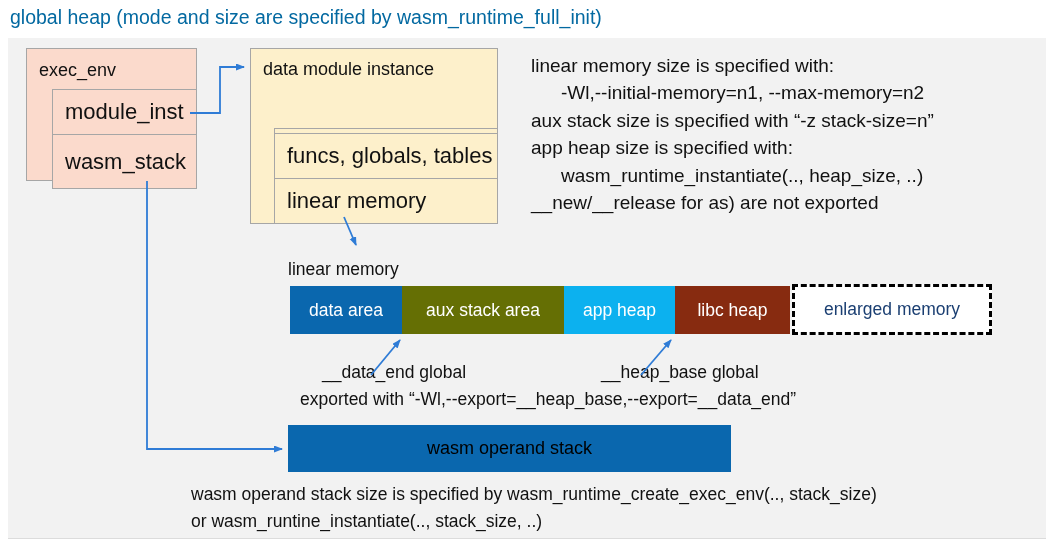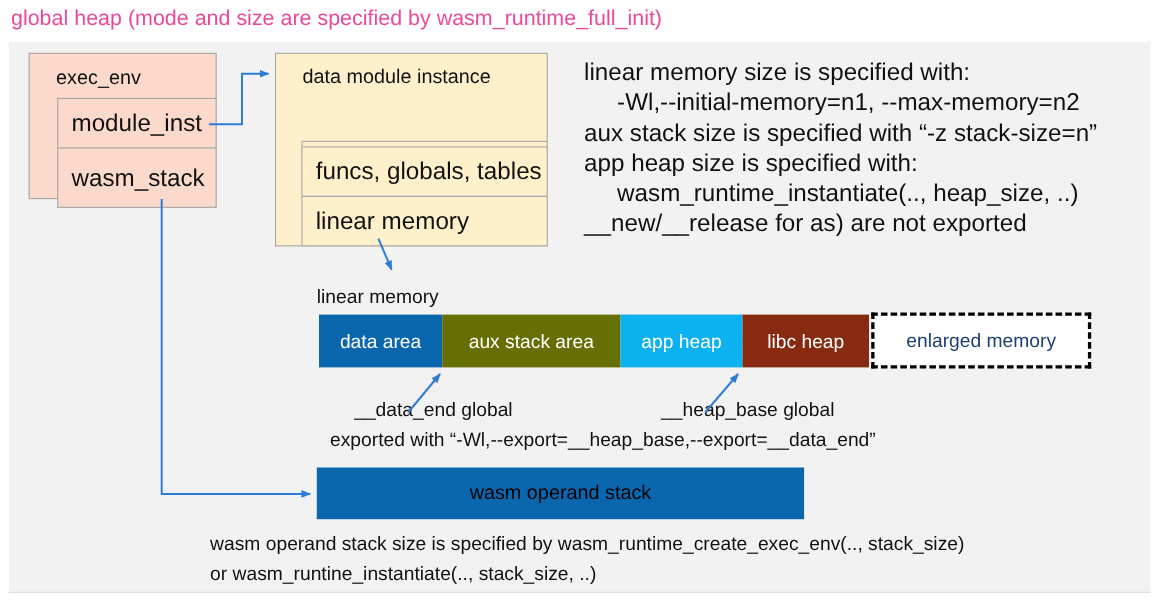--- a/index.html
+++ b/index.html
@@ -5,34 +5,34 @@
   :root {
     --panel_bg:#F2F2F2; --box_pink:#FBDACC; --box_cream:#FDF0CB; --box_border:#A6A6A6;
     --bar_blue:#0A67AE; --bar_olive:#656F04; --bar_cyan:#0CB1EF; --bar_brick:#872B10;
     --navy_text:#1B3F72; --arrow_blue:#2F7CD6; --text_dark:#111111;
   }
   * { margin:0; padding:0; box-sizing:border-box; }
   html,body { background:#fff; }
   body { width:1054px; height:547px; position:relative; overflow:hidden;
          font-family:"Liberation Sans", sans-serif; color:var(--text_dark); }
   .abs { position:absolute; }
-  #page-title { left:10px; top:6px; font-size:19.5px; color:#ec4899; white-space:nowrap; }
+  #page-title { left:10px; top:6px; font-size:19.5px; color:#0369a1; white-space:nowrap; }
   #panel { left:8px; top:38px; width:1038px; height:501px; background:var(--panel_bg);
            border-bottom:1px solid #dcdcdc; }
 
   
   .struct-box { border:1px solid var(--box_border); }
   .pink  { background:var(--box_pink); }
   .cream { background:var(--box_cream); }
-  .box-header { padding-left:24px; font-size:18px; white-space:nowrap; display:flex; align-items:center; }
+  .box-header { padding-left:12px; font-size:18px; white-space:nowrap; display:flex; align-items:center; }
   .struct-row { border:1px solid var(--box_border); padding-left:12px; font-size:22px;
                 display:flex; align-items:center; white-space:nowrap; }
 
   
-  .note-line { height:27.5px; font-size:22px; white-space:nowrap; display:flex; align-items:center; }
+  .note-line { height:27.5px; font-size:19px; white-space:nowrap; display:flex; align-items:center; }
   .note-indent { padding-left:30px; }
 
   
   .bar-seg { top:286px; height:48px; display:flex; align-items:center; justify-content:center;
              color:#fff; font-size:17.5px; white-space:nowrap; }
   #seg-enlarged { top:284px; height:51px; background:#fff; border:3px dashed #000;
                   color:var(--navy_text); display:flex; align-items:center; justify-content:center;
                   font-size:17.5px; white-space:nowrap; }
 
   .plain-label { font-size:17.5px; white-space:nowrap; }

